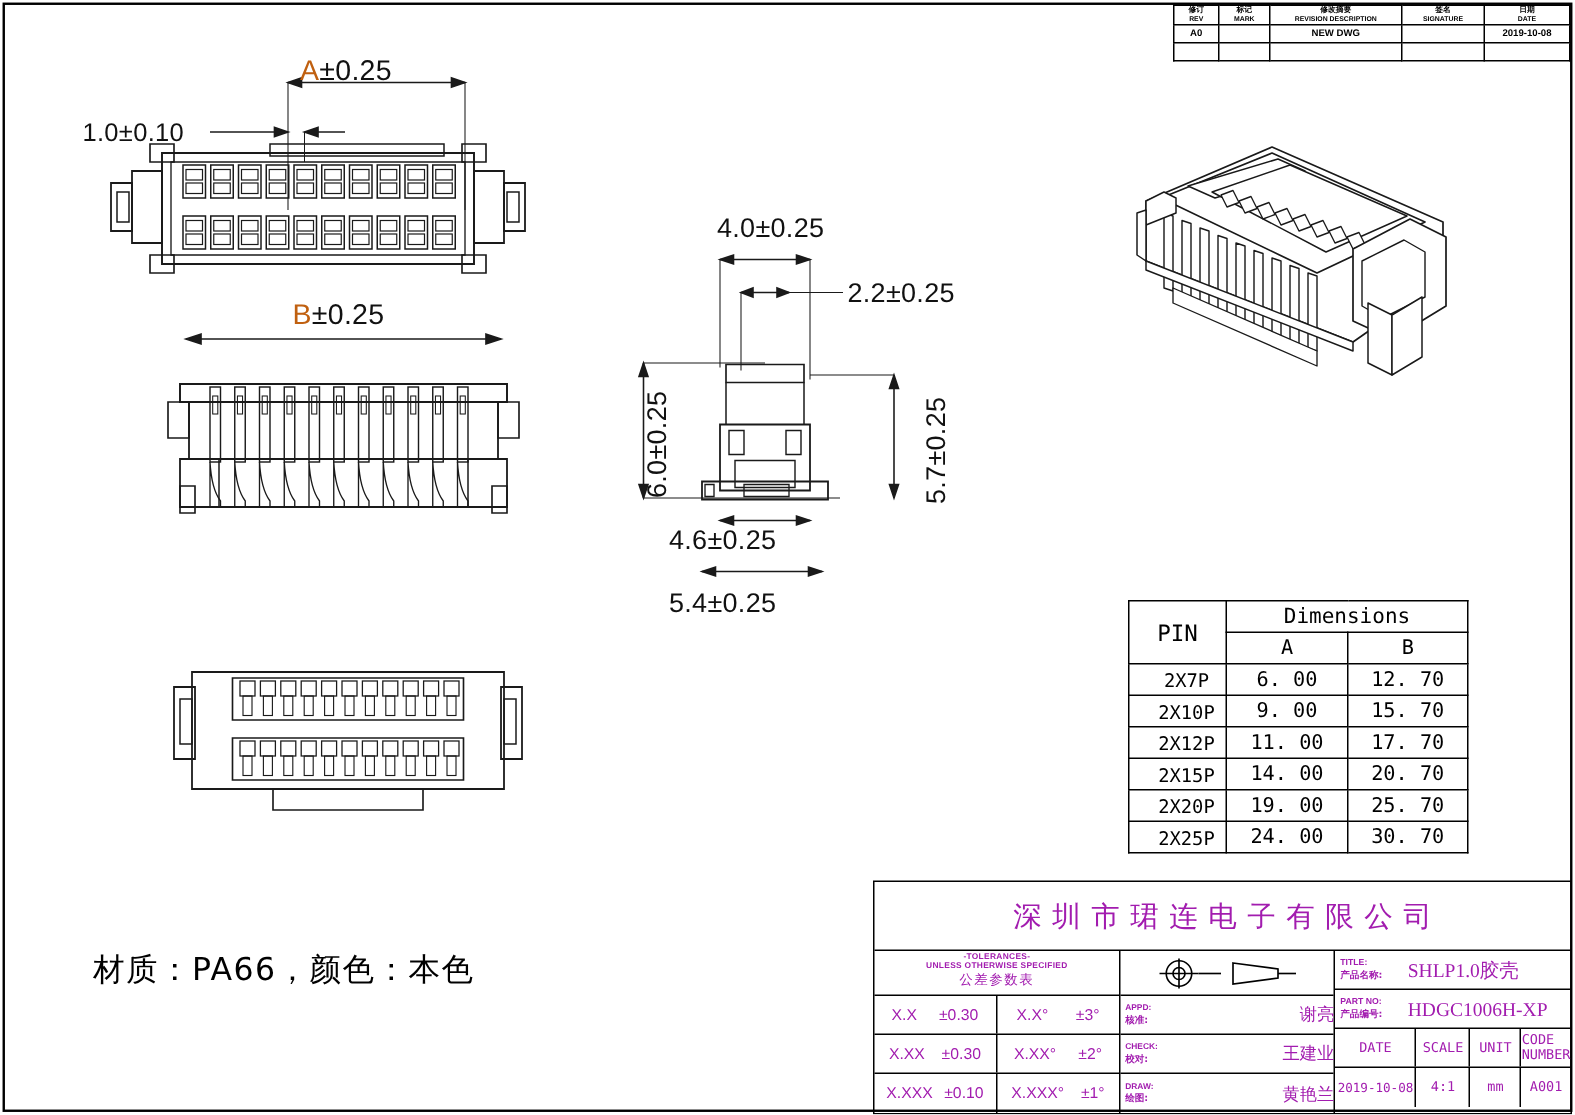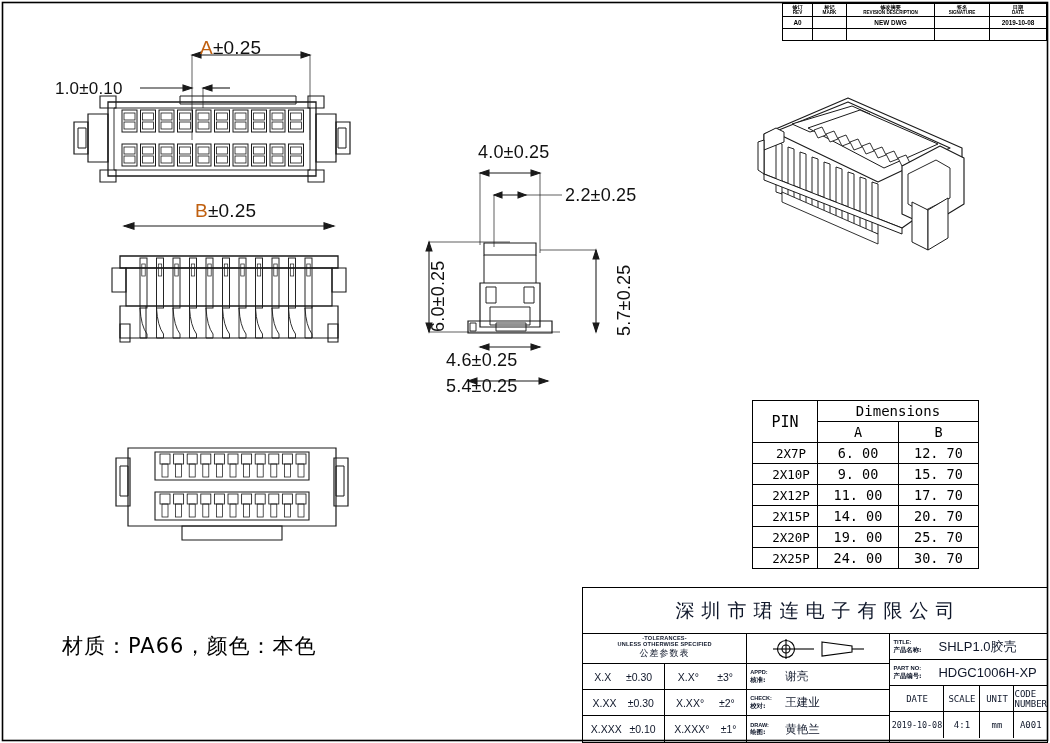--- a/index.html
+++ b/index.html
@@ -57,21 +57,21 @@
   #pin-table .pin-h { font-size: 15px; }
   #pin-table .dims-h { font-size: 14px; }
   #pin-table .cell { font-size: 13.5px; }
   #pin-table .pincell { font-size: 12.5px; padding-left: 12px; }
 
   
   #title-block {
     position: absolute; left: 582px; top: 587px;
     width: 466px; height: 156px;
     border: 1.4px solid #000;
-    color: #0f172a;
+    color: #a21caf;
   }
   #company {
     height: 46px; display: flex; align-items: center; justify-content: center;
     border-bottom: 1.4px solid #000;
     font-family: "DejaVu Sans", sans-serif;
     font-size: 19px; letter-spacing: 7px; padding-left: 7px;
   }
   #tb-body { display: flex; height: 108px; }
   #tol-col { width: 166px; border-right: 1.3px solid #000; }
   #tol-head {
@@ -90,28 +90,28 @@
   .tol-cell:first-child { border-right: 1.3px solid #000; }
   #mid-col { width: 145px; border-right: 1.3px solid #000; }
   #proj-sym {
     height: 30px; border-bottom: 1.3px solid #000;
     display: flex; align-items: center; justify-content: center; gap: 4px;
   }
   .sig-row { height: 26px; border-bottom: 1.3px solid #000; display: flex; align-items: center; }
   .sig-row:last-child { border-bottom: none; }
   .sig-lbl { width: 38px; font-size: 5.6px; font-weight: bold; line-height: 1.25; padding-left: 3px; }
   .sig-lbl .cn { font-family: "DejaVu Sans", sans-serif; font-size: 6.4px; }
-  .sig-name { flex: 1; text-align: left; font-family: "DejaVu Sans", sans-serif; font-size: 11.5px; }
+  .sig-name { flex: 1; text-align: right; font-family: "DejaVu Sans", sans-serif; font-size: 11.5px; }
   #right-col { flex: 1; }
   #title-row, #partno-row {
     height: 26px; border-bottom: 1.3px solid #000; display: flex; align-items: center;
   }
   .rc-lbl { width: 48px; font-size: 5.8px; font-weight: bold; line-height: 1.25; padding-left: 3px; }
   .rc-lbl .cn { font-family: "DejaVu Sans", sans-serif; font-size: 6.4px; }
-  .rc-val { flex: 1; font-family: Liberation Sans, sans-serif; font-size: 13px; text-align: left; }
+  .rc-val { flex: 1; font-family: Liberation Serif, serif; font-size: 13px; text-align: left; }
   #meta-head, #meta-vals { display: flex; height: 26px; }
   #meta-head { border-bottom: 1.3px solid #000; }
   #meta-head div, #meta-vals div {
     display: flex; align-items: center; justify-content: center;
     border-right: 1.3px solid #000; font-size: 9px;
     font-family: "DejaVu Sans Mono", monospace;
   }
   #meta-head div:last-child, #meta-vals div:last-child { border-right: none; }
   .m1 { width: 54px; } .m2 { width: 36px; } .m3 { width: 34px; } .m4 { flex: 1; }
   #meta-vals .m1 { font-size: 8.4px; }
@@ -394,21 +394,21 @@
       <path d="M68 186 h84 v12 h-84 z" stroke-width="1.2"></path>
       <path d="M70 188 h6 v8 h-6 z" stroke-width=".9"></path>
       <path d="M96 188 h30 v8 h-30 z" stroke-width=".9"></path>
     </g>
   </svg>
   <div class="dimtxt" style="left:478px;top:142px;font-size:18px">4.0±0.25</div>
   <div class="dimtxt" style="left:565px;top:185px;font-size:18px">2.2±0.25</div>
   <div class="dimtxt vert" style="left:428px;top:332px;font-size:18px">6.0±0.25</div>
   <div class="dimtxt vert" style="left:614px;top:336px;font-size:18px">5.7±0.25</div>
   <div class="dimtxt" style="left:446px;top:350px;font-size:18px">4.6±0.25</div>
-  <div class="dimtxt" style="left:446px;top:376px;font-size:18px">5.4±0.25</div>
+  <div class="dimtxt" style="left:446px;top:392px;font-size:18px">5.4±0.25</div>
 
   <svg class="view" style="left:752px;top:82px" width="225" height="178">
     <g stroke="#1a1a1a" fill="#fff" stroke-width="1.15" stroke-linejoin="round">
 
       <path d="M12 52 L96 16 L210 66 L210 104 L150 146 L12 92 Z"></path>
 
       <path d="M22 50 L96 20 L198 66 L126 100 Z" fill="#fff"></path>
       <path d="M40 42 L100 24 L118 32 L58 50 Z" fill="#fff" stroke-width="1"></path>
 
       <path d="M56 46 L108 28 L186 62 L132 86 Z" fill="#fff" stroke-width="1"></path>

